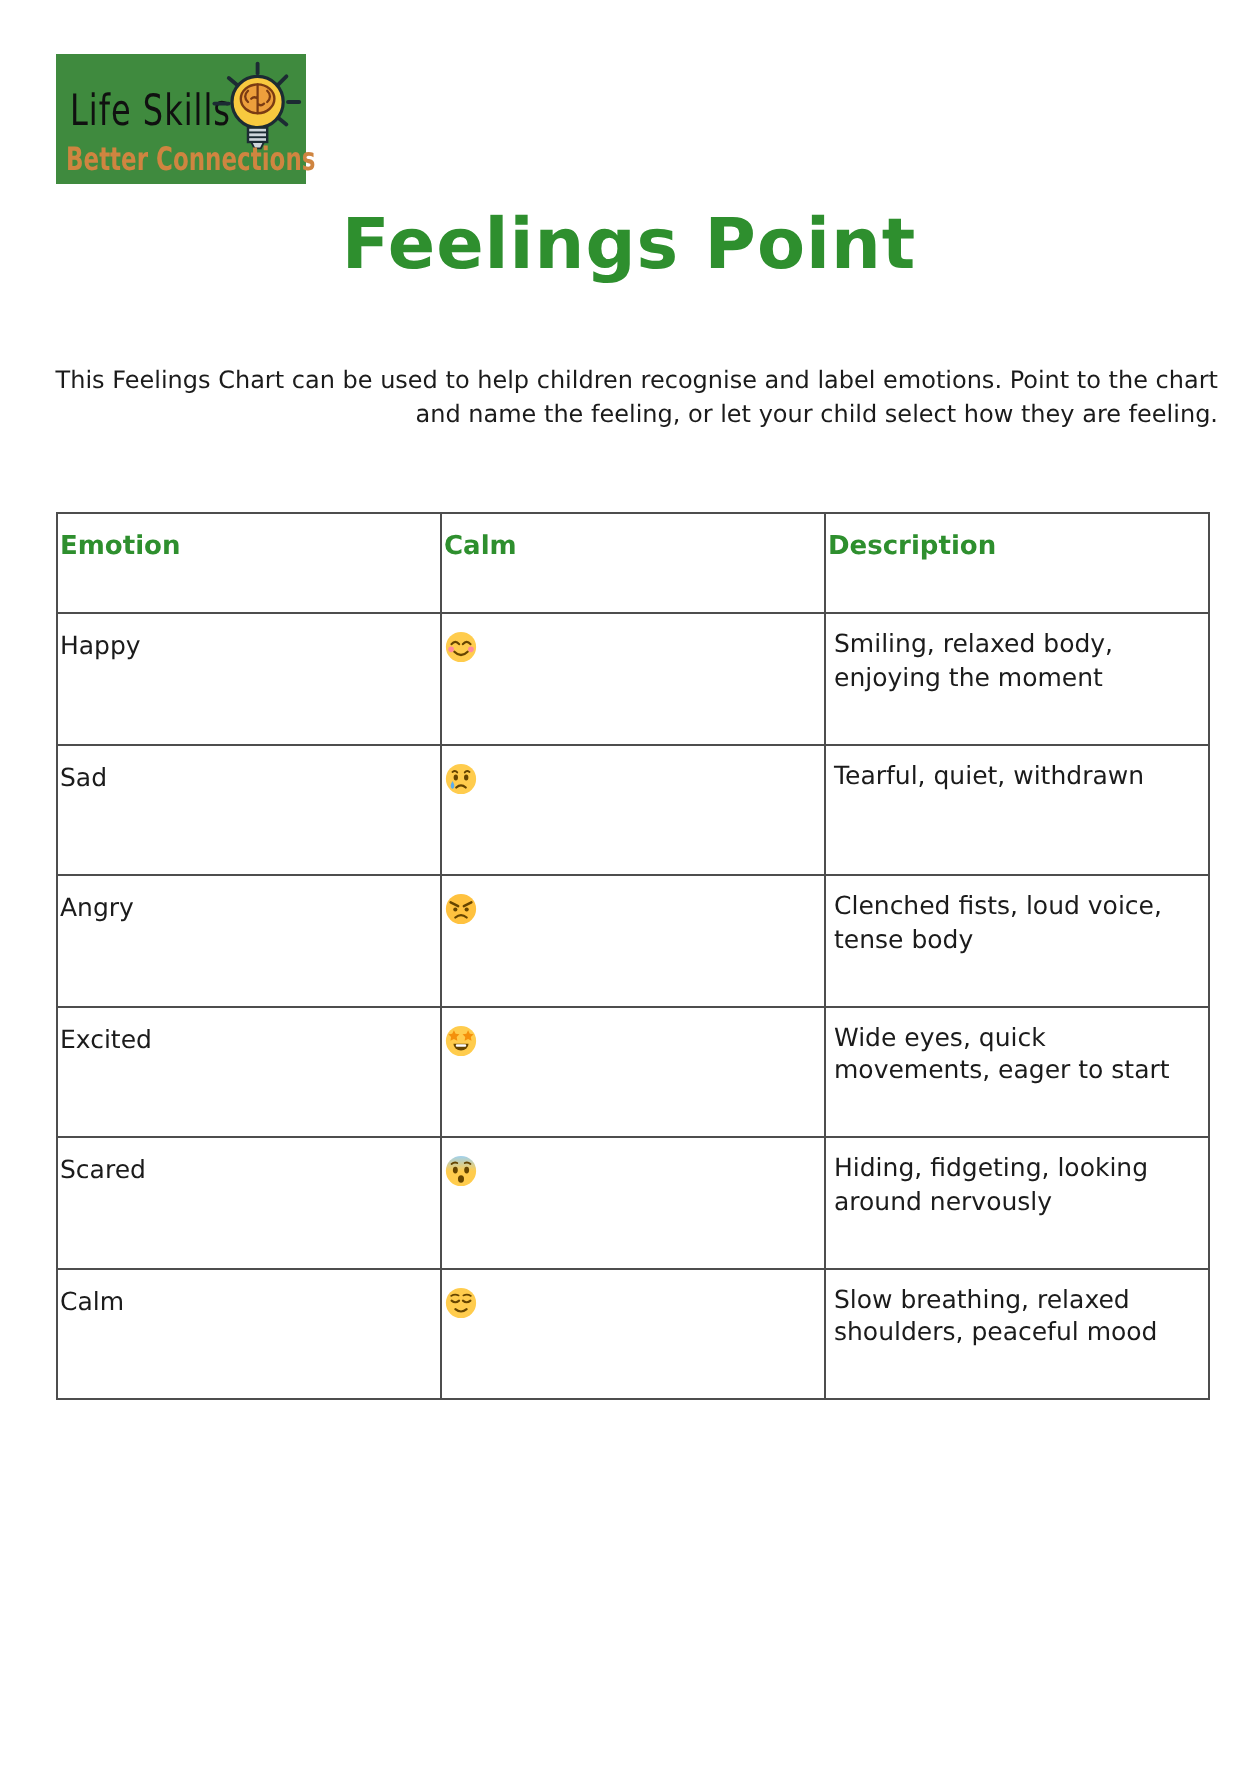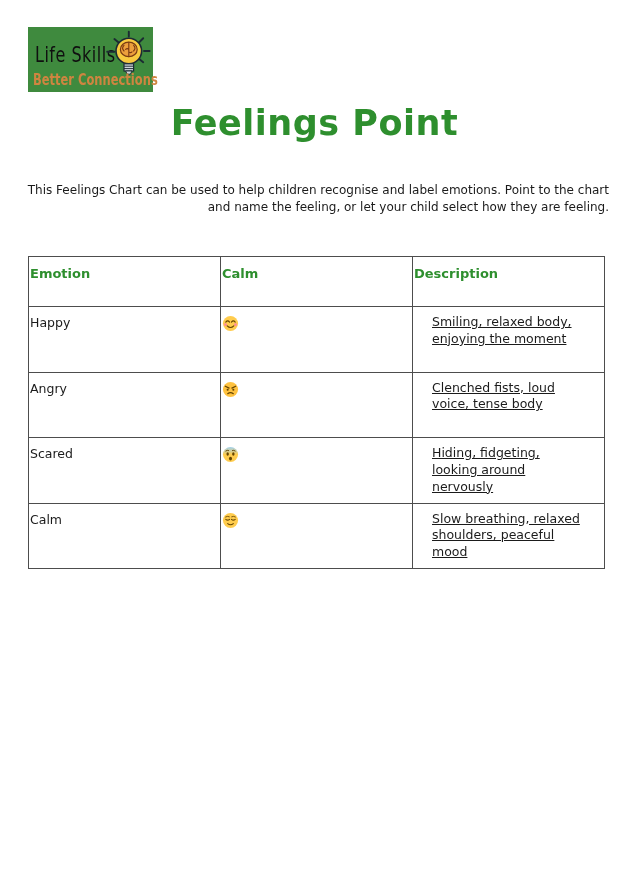--- a/index.html
+++ b/index.html
@@ -52,21 +52,21 @@
     border:1px solid var(--border-color);
     width:192px;text-align:left;vertical-align:top;
   }
   thead tr{height:50px;}
   tbody tr{height:65.5px;}
   th{
     padding-top:9px;font-size:13px;font-weight:bold;color:var(--green);
   }
   td{font-size:12.5px;}
   td.cell-emotion,td.cell-emoji{padding-top:8px;}
-  td.cell-desc{padding:7px 19px 0;line-height:1.35;text-decoration:underline;}
+  td.cell-desc{padding:7px 4px 0;line-height:1.35;}
   .emoji-holder{display:inline-block;width:17px;height:17px;line-height:0;}
   .emoji-holder svg{width:17px;height:17px;}
 </style>
 </head>
 <body>
 
 <div class="logo">
   <span class="logo-title">Life Skills</span>
   <span class="logo-bulb">
     <svg viewBox="0 0 60 62" aria-hidden="true">
@@ -114,39 +114,74 @@
     <circle cx="7.5" cy="20.5" r="3" fill="#FF8A9B"></circle>
               <circle cx="28.5" cy="20.5" r="3" fill="#FF8A9B"></circle>
     <path d="M11 23 q7 7 14 0" stroke="#664500" stroke-width="2.4" fill="none" stroke-linecap="round"></path>
   </svg></span>
     </td>
     <td class="cell-desc">
       <span>Smiling, relaxed body, enjoying the moment</span>
     </td>
   </tr>
 
+  <tr>
+    <td class="cell-emotion">
+      <span>Sad</span>
+    </td>
+    <td class="cell-emoji">
+      <span class="emoji-holder" aria-label="😢"><svg viewBox="0 0 36 36">
+    <circle cx="18" cy="18" r="16" fill="#FFCC4D"></circle>
+    <path d="M9 10.5 q3 -2 5 .5 M27 10.5 q-3 -2 -5 .5" stroke="#664500" stroke-width="2" fill="none" stroke-linecap="round"></path>
+    <ellipse cx="12.5" cy="16.5" rx="2.3" ry="3.2" fill="#664500"></ellipse>
+              <ellipse cx="23.5" cy="16.5" rx="2.3" ry="3.2" fill="#664500"></ellipse>
+    <path d="M9 20 q-4 6.5 0 8.5 q4 -2 0 -8.5" fill="#5DADEC"></path>
+    <path d="M13 27 q5 -4.5 10 0" stroke="#664500" stroke-width="2.4" fill="none" stroke-linecap="round"></path>
+  </svg></span>
+    </td>
+    <td class="cell-desc">
+      <span>Tearful, quiet, withdrawn</span>
+    </td>
+  </tr>
 
   <tr>
     <td class="cell-emotion">
       <span>Angry</span>
     </td>
     <td class="cell-emoji">
       <span class="emoji-holder" aria-label="😠"><svg viewBox="0 0 36 36">
     <circle cx="18" cy="18" r="16" fill="#FFC23F"></circle>
     <path d="M7 11 l8 4 M29 11 l-8 4" stroke="#664500" stroke-width="2.6" stroke-linecap="round"></path>
     <circle cx="12" cy="18.5" r="2.2" fill="#664500"></circle>
               <circle cx="24" cy="18.5" r="2.2" fill="#664500"></circle>
     <path d="M12 27 q6 -5 12 0" stroke="#664500" stroke-width="2.4" fill="none" stroke-linecap="round"></path>
   </svg></span>
     </td>
     <td class="cell-desc">
       <span>Clenched fists, loud voice, tense body</span>
     </td>
   </tr>
 
+  <tr>
+    <td class="cell-emotion">
+      <span>Excited</span>
+    </td>
+    <td class="cell-emoji">
+      <span class="emoji-holder" aria-label="🤩"><svg viewBox="0 0 36 36">
+    <circle cx="18" cy="18" r="16" fill="#FFCC4D"></circle>
+    <path d="M10.5 6.5 l1.8 3.7 4.1 .6 -3 2.9 .7 4.1 -3.6 -1.9 -3.7 1.9 .7 -4.1 -2.9 -2.9 4.1 -.6 z" fill="#F4900C"></path>
+    <path d="M25.5 6.5 l1.8 3.7 4.1 .6 -3 2.9 .7 4.1 -3.6 -1.9 -3.7 1.9 .7 -4.1 -2.9 -2.9 4.1 -.6 z" fill="#F4900C"></path>
+    <path d="M10 21 a8 7 0 0 0 16 0 z" fill="#664500"></path>
+    <rect x="12.5" y="21.5" width="11" height="2.6" rx="1.2" fill="#ffffff"></rect>
+  </svg></span>
+    </td>
+    <td class="cell-desc">
+      <span>Wide eyes, quick movements, eager to start</span>
+    </td>
+  </tr>
 
   <tr>
     <td class="cell-emotion">
       <span>Scared</span>
     </td>
     <td class="cell-emoji">
       <span class="emoji-holder" aria-label="😨"><svg viewBox="0 0 36 36">
     <defs>
                 <linearGradient id="g-scared" x1="0" y1="0" x2="0" y2="1">
       <stop offset="0" stop-color="#9FD1F0"></stop>

